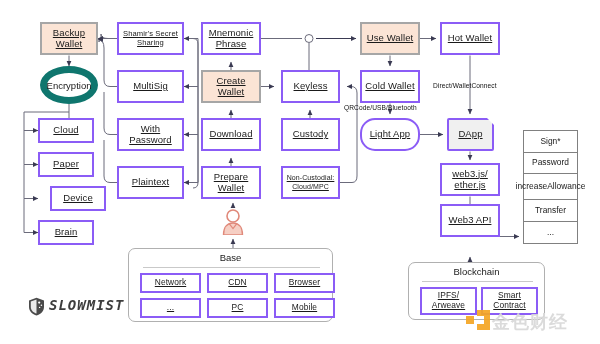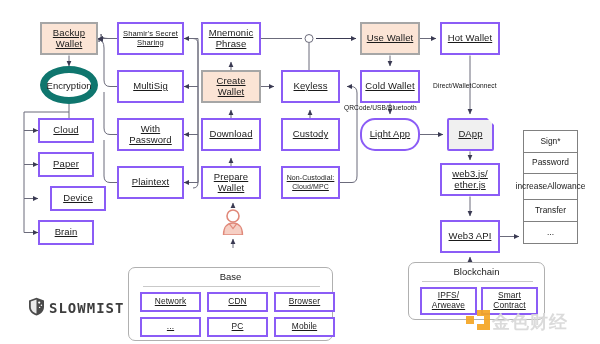--- a/index.html
+++ b/index.html
@@ -114,22 +114,23 @@
 
   
   .person {
     position: absolute;
     width: 24px; height: 27px;
   }
   
   .logo {
     position: absolute;
     display: flex;
-    align-items: flex-end;
+    align-items: flex-start;
     gap: 4px;
+    font-style: italic;
   }
   .logo-text {
     font-size: 14px;
     letter-spacing: 1px;
     color: #3d3d3d;
     font-family: "DejaVu Sans Mono", monospace;
     font-weight: bold;
   }
   
   .watermark {
@@ -313,33 +314,33 @@
     <span>Hot Wallet</span>
   </div>
   <div class="node shaded" style="left:447px; top:118px; width:47px; height:33px; border-radius:2px;">
     <span>DApp</span>
   </div>
   <div class="dapp-fold" style="left:487px; top:118px;"></div>
 
   <div class="node" style="left:440px; top:163px; width:60px; height:33px;">
     <span>web3.js/ ether.js</span>
   </div>
-  <div class="node" style="left:440px; top:220px; width:60px; height:33px;">
+  <div class="node" style="left:440px; top:204px; width:60px; height:33px;">
     <span>Web3 API</span>
   </div>
 
   <div class="stack" style="left:523px; top:130px; width:55px;">
     <div class="stack-item">Sign*</div>
     <div class="stack-item">Password</div>
     <div class="stack-item two">increaseAllowance</div>
     <div class="stack-item">Transfer</div>
     <div class="stack-item">...</div>
   </div>
 
-  <div class="group-box" style="left:128px; top:248px; width:205px; height:74px;margin-top:19px;">
+  <div class="group-box" style="left:128px; top:248px; width:205px; height:74px;">
     <div class="group-title">Base</div>
     <div class="group-rule" style="left:14px; right:14px; top:18px; width:177px;"></div>
     <div class="node" style="left:11px; top:24px; width:61px; height:20px; font-size:8.4px;">Network</div>
     <div class="node" style="left:78px; top:24px; width:61px; height:20px; font-size:8.4px;">CDN</div>
     <div class="node" style="left:145px; top:24px; width:61px; height:20px; font-size:8.4px;">Browser</div>
     <div class="node" style="left:11px; top:49px; width:61px; height:20px; font-size:8.4px;">...</div>
     <div class="node" style="left:78px; top:49px; width:61px; height:20px; font-size:8.4px;">PC</div>
     <div class="node" style="left:145px; top:49px; width:61px; height:20px; font-size:8.4px;">Mobile</div>
   </div>
 

